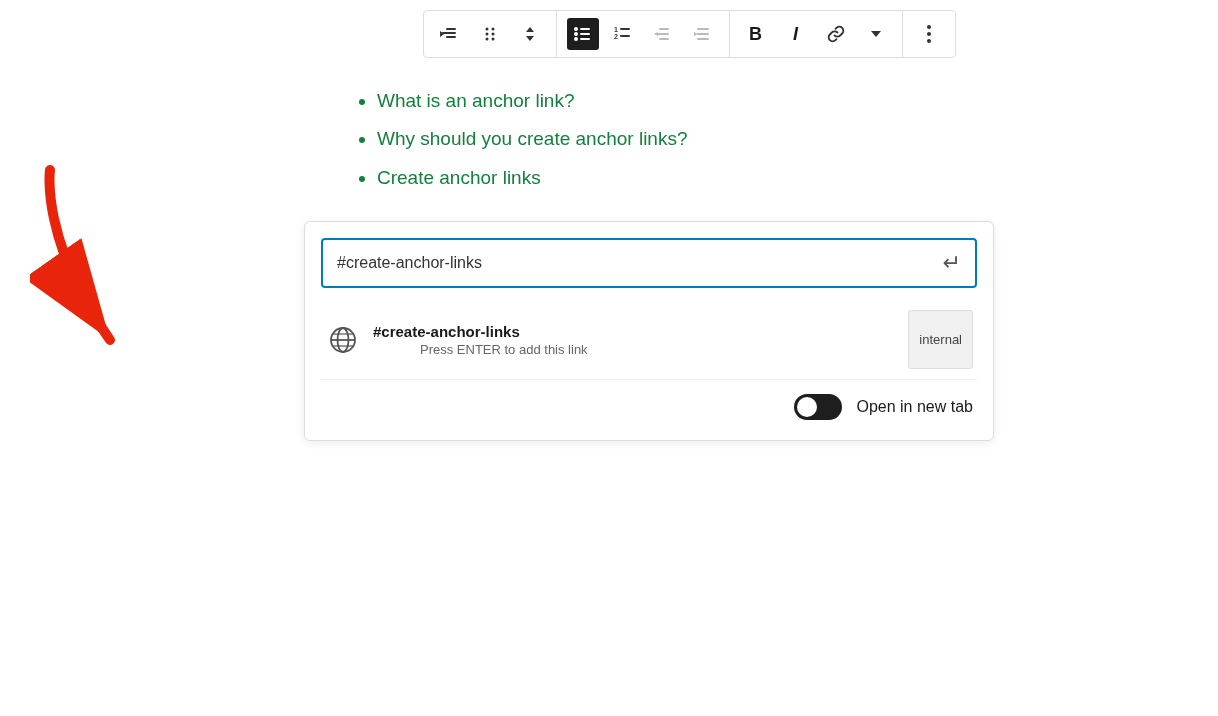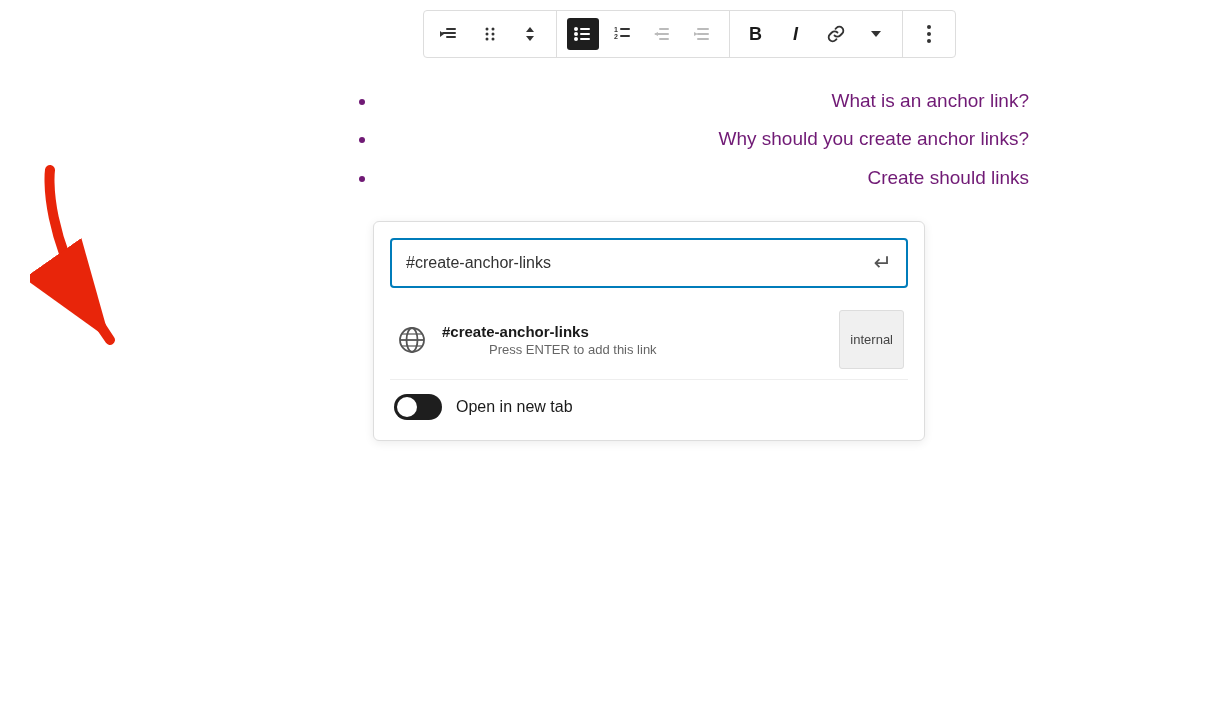--- a/index.html
+++ b/index.html
@@ -70,30 +70,29 @@
     }
 
     .bullet-list {
       list-style: disc;
       padding-left: 28px;
     }
 
     .bullet-list li {
       font-size: 19px;
       line-height: 1.6;
-      color: #701a75;
+      color: #15803d;
       margin-bottom: 8px;
-      text-align: right;
     }
 
     
     .link-popup {
       margin-top: 20px;
       margin-left: 80px;
-      width: 552px;
+      width: 690px;
       border: 1px solid #ddd;
       border-radius: 6px;
       background: #fff;
       box-shadow: 0 2px 10px rgba(0,0,0,0.08);
       padding: 16px;
     }
 
     .link-input-wrapper {
       display: flex;
       align-items: center;
@@ -160,20 +159,21 @@
       padding: 21px 10px;
       font-size: 13px;
       color: #444;
     }
 
     .new-tab-row {
       display: flex;
       align-items: center;
       padding: 14px 4px 4px 4px;
       gap: 14px;
+      justify-content: flex-end;
     }
 
     
     .toggle {
       width: 48px;
       height: 26px;
       background: #1e1e1e;
       border-radius: 13px;
       position: relative;
       cursor: pointer;
@@ -319,21 +319,21 @@
             <circle cx="3" cy="17" r="2"></circle>
         </svg>
       </button>
     </div>
   </div>
 
   <div class="content-area">
     <ul class="bullet-list">
       <li>What is an anchor link?</li>
       <li>Why should you create anchor links?</li>
-      <li>Create should links</li>
+      <li>Create anchor links</li>
     </ul>
   </div>
 
   <div class="link-popup">
 
     <div class="link-input-wrapper">
       <input class="link-input" type="text" value="#create-anchor-links" style="">
       <span class="link-input-icon" title="Submit" style="font-size:22px;color:#555;">↵</span>
     </div>
 

